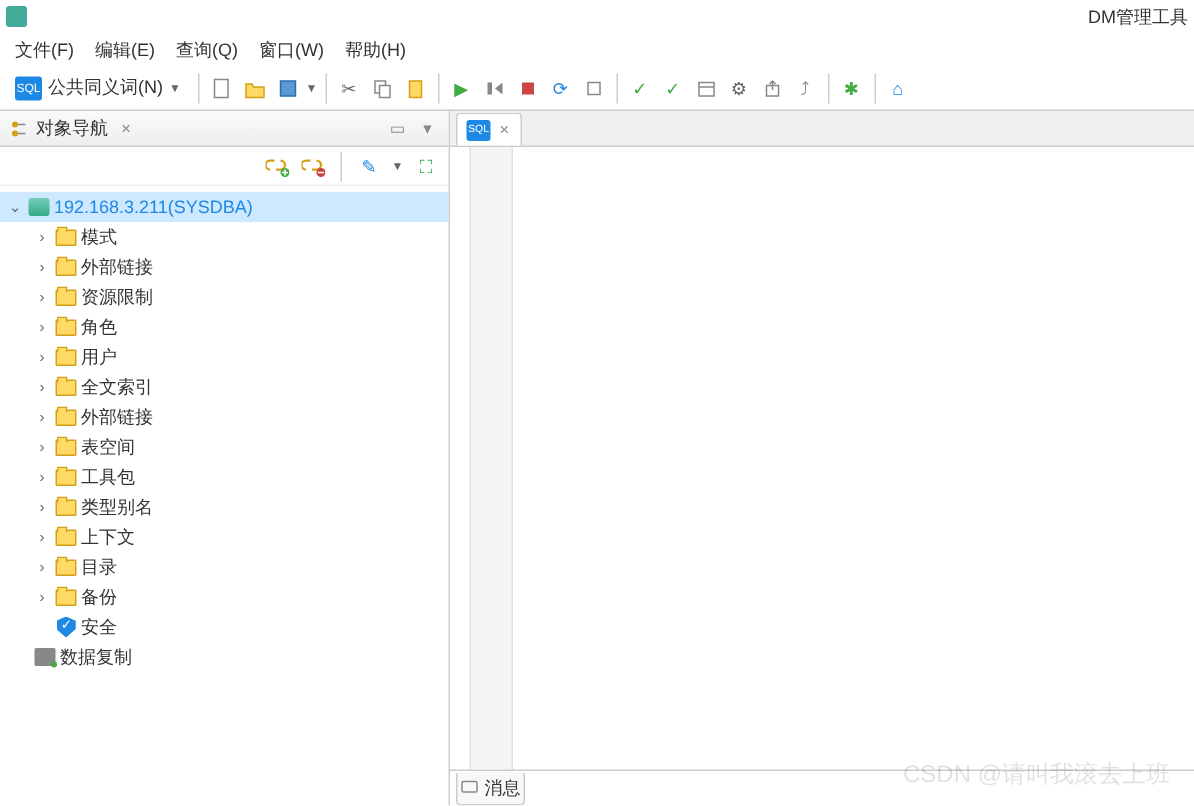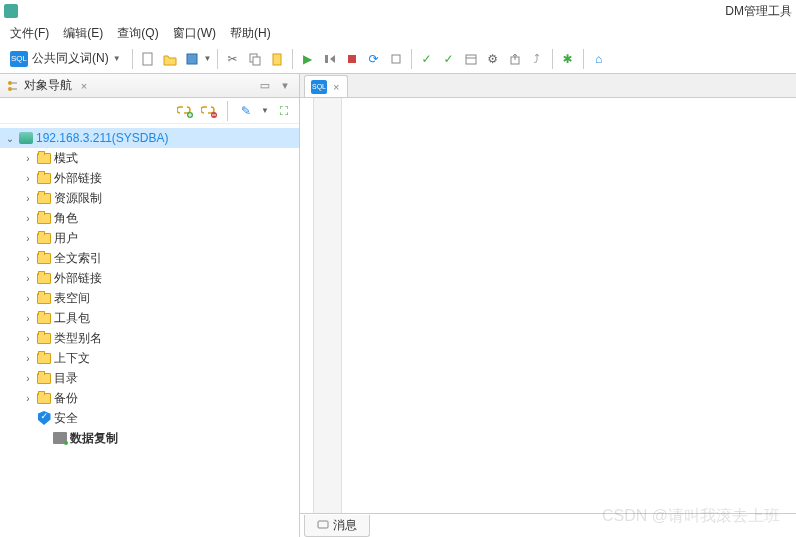--- a/index.html
+++ b/index.html
@@ -39,21 +39,21 @@
 .srv-icon::after { content:''; position:absolute; width:4px; height:4px; background:#4a4; border-radius:50%; right:-1px; bottom:-1px; }
 .panel-right { flex: 1; display: flex; flex-direction: column; }
 .editor-tabs { height: 24px; background: #f0f0f0; border-bottom: 1px solid #ccc; display: flex; align-items: flex-end; padding-left: 4px; }
 .editor-tab { height: 22px; background: #fff; border: 1px solid #ccc; border-bottom: none; display: flex; align-items: center; padding: 0 6px; gap: 4px; border-radius: 3px 3px 0 0; cursor: pointer; }
 .tab-close { color: #888; font-size: 11px; cursor: pointer; padding: 0 2px; }
 .editor-body { flex: 1; display:flex; background: #fff; }
 .gutter { width: 28px; background: #f5f5f5; border-right: 1px solid #e0e0e0; }
 .editor-strip { width: 14px; background: #fff; border-right: 1px solid #e0e0e0; }
 .editor-text { flex: 1; background: #fff; }
 .bottom-tabs { height: 24px; border-top: 1px solid #ccc; display: flex; align-items: center; }
-.bottom-tab { height: 22px; border: 1px solid #ccc; border-top: none; display: flex; align-items: center; padding: 0 12px; gap: 4px; margin-left: 4px; border-radius: 0 0 3px 3px; cursor: pointer; background: #f8f8f8; }
+.bottom-tab { height: 22px; border: 1px solid #ccc; border-top: none; display: flex; align-items: center; padding: 0 2px; gap: 4px; margin-left: 4px; border-radius: 0 0 3px 3px; cursor: pointer; background: #f8f8f8; }
 .watermark { position: absolute; right: 16px; bottom: 10px; color: rgba(0,0,0,0.12); font-size: 16px; pointer-events: none; }
 svg { display: block; }
 </style>
 </head>
 <body>
 
 <div class="titlebar">
   <div class="title-icon"></div>
   <span>DM管理工具</span>
 </div>
@@ -278,21 +278,21 @@
             </span>
             <span>备份</span>
           </div>
           <div class="tree-row" style="padding-left: 22px;">
             <span class="tree-arrow"></span>
             <span class="tree-icon">
               <span class="shield"></span>
             </span>
             <span>安全</span>
           </div>
-          <div class="tree-row" style="padding-left: 38px; font-weight: bold;">
+          <div class="tree-row" style="padding-left: 8px;">
             <span class="tree-arrow"></span>
             <span class="tree-icon">
               <span class="srv-icon"></span>
             </span>
             <span>数据复制</span>
           </div>
         </div>
     </div>
   </div>
 

